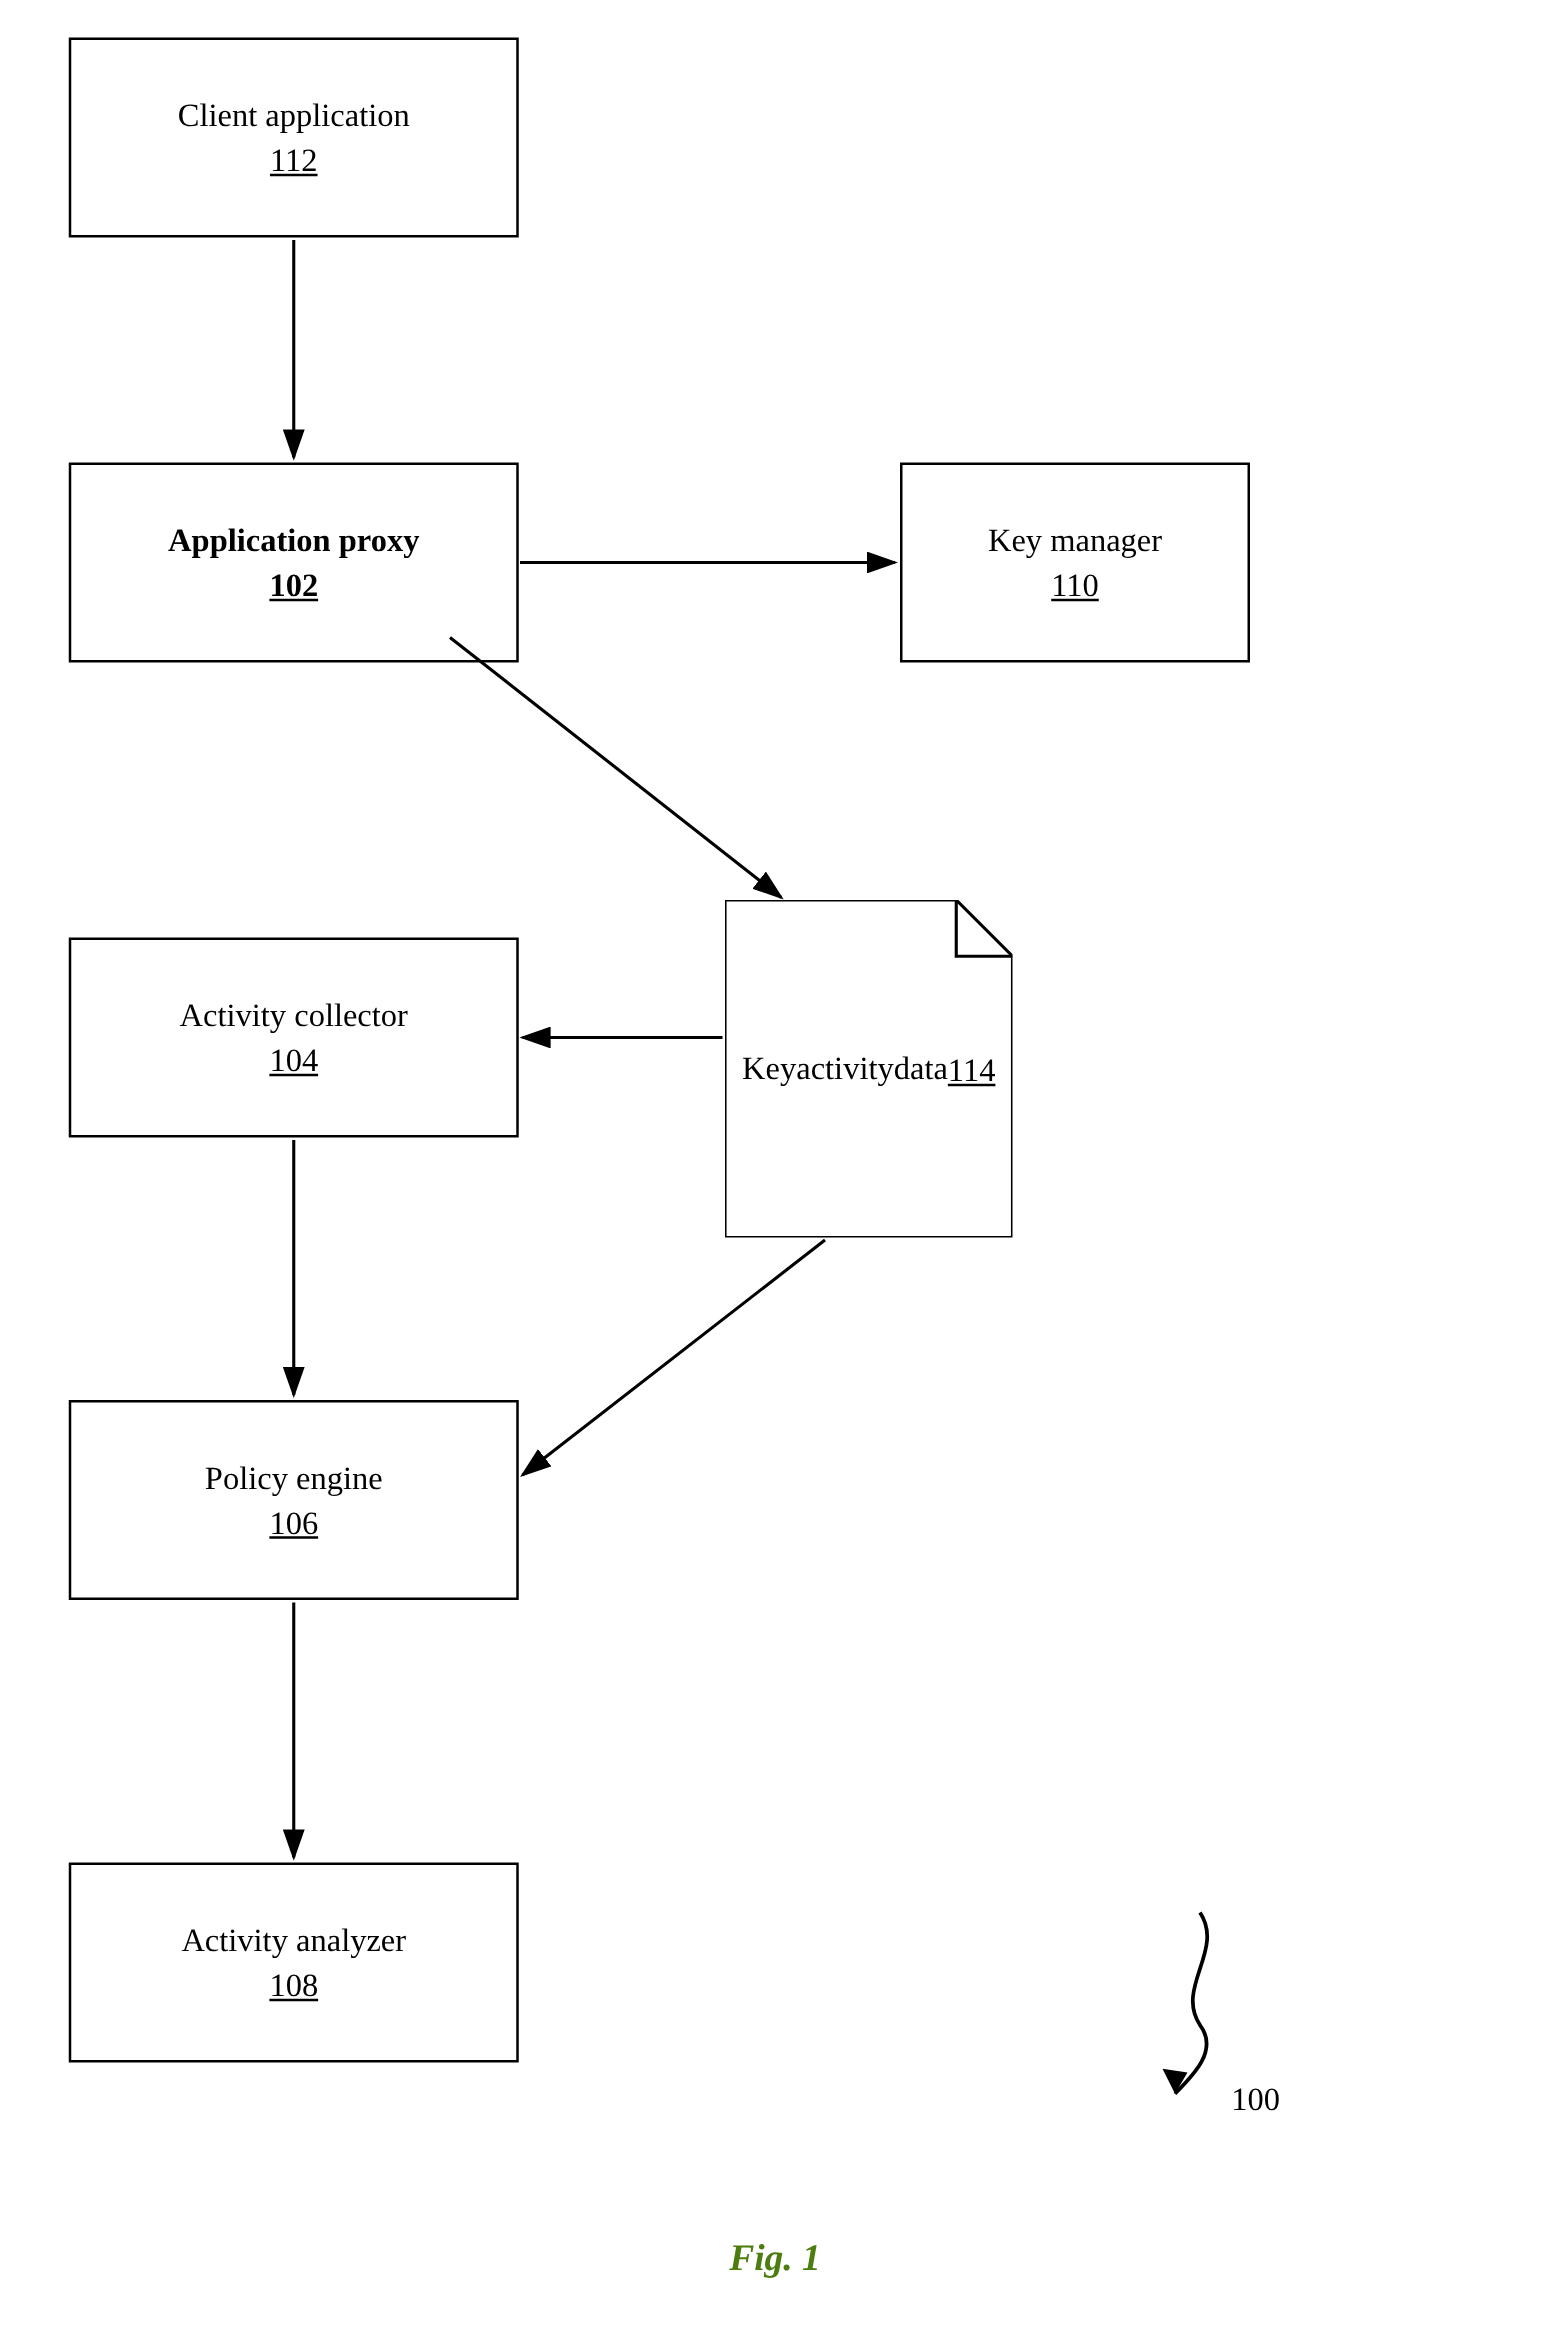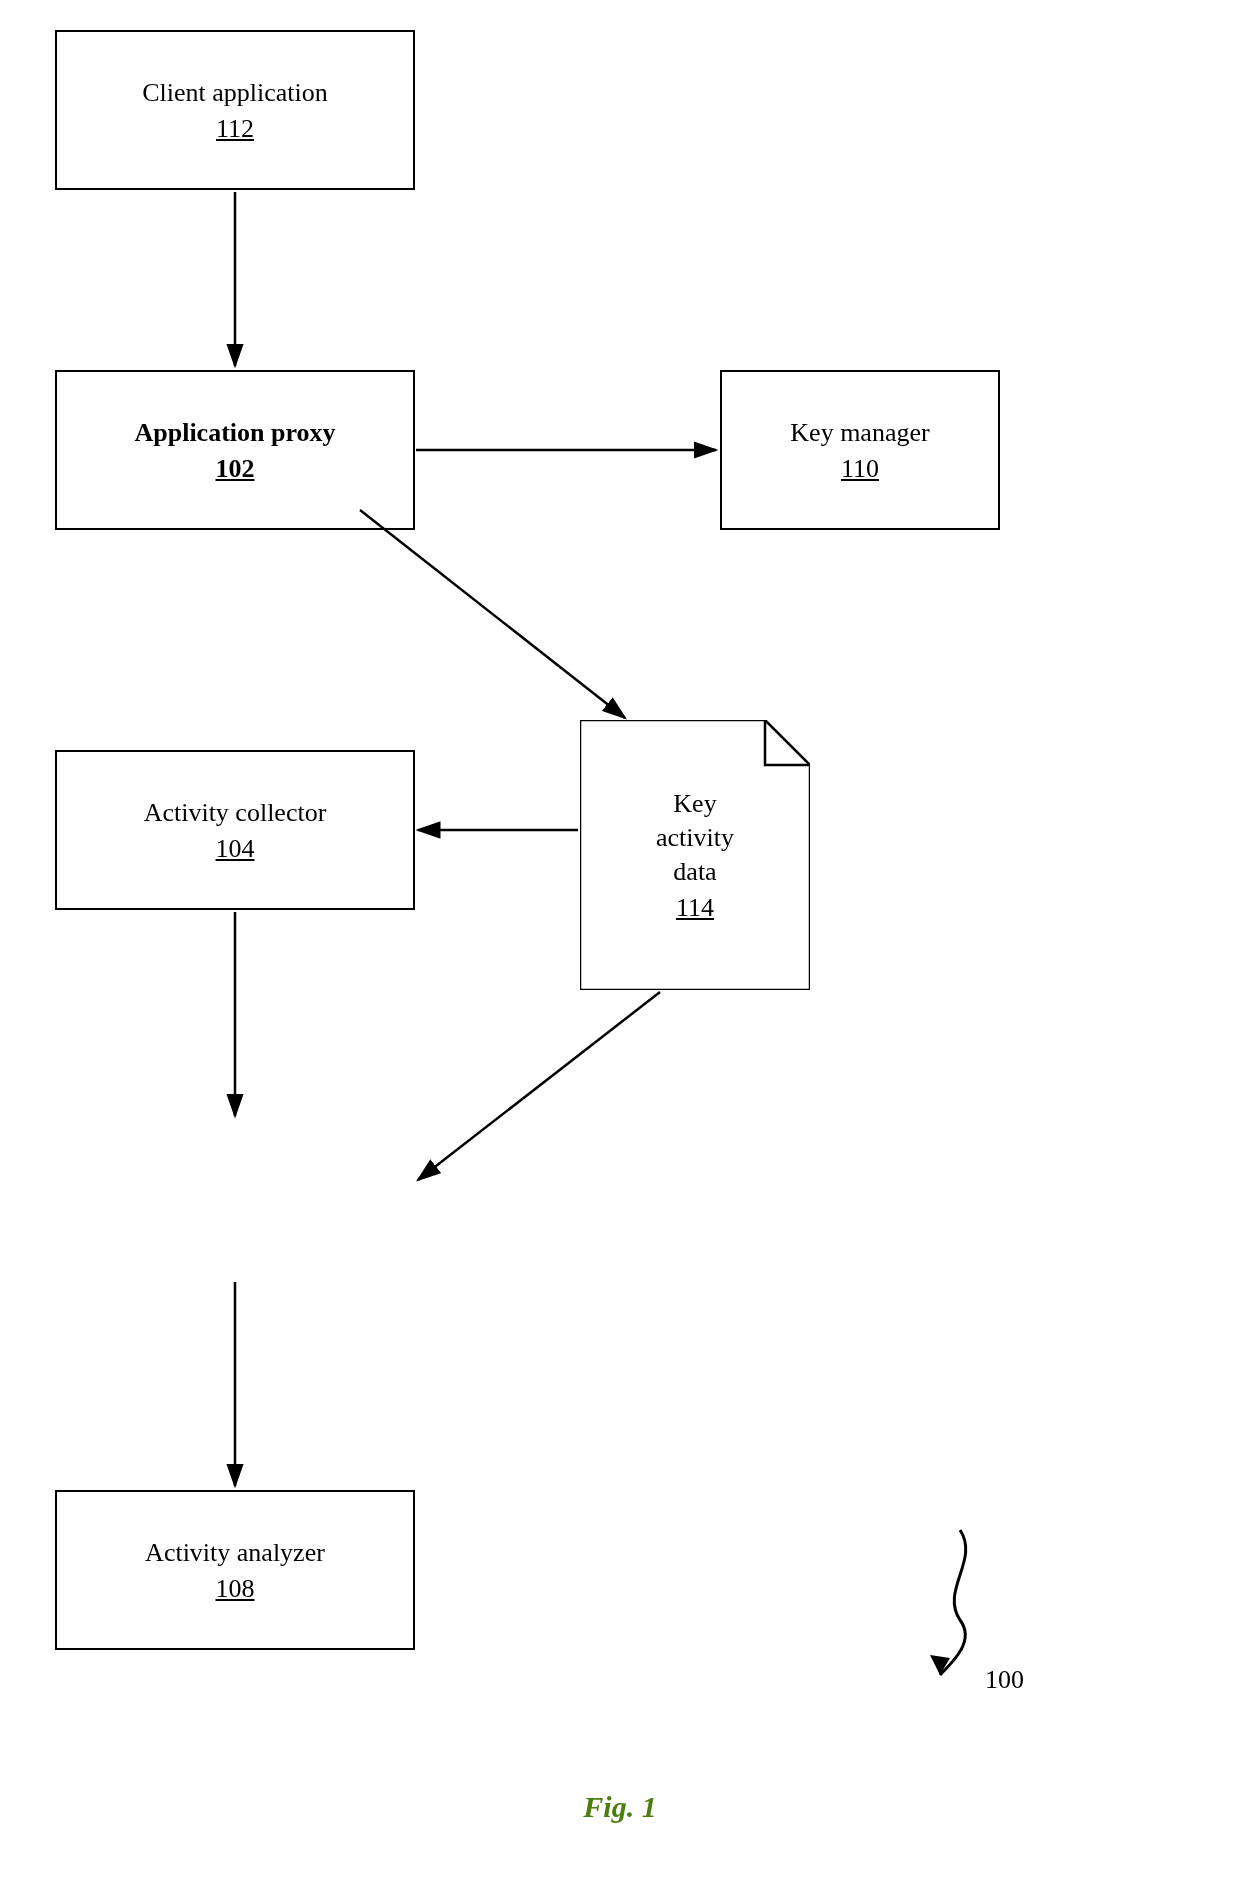--- a/index.html
+++ b/index.html
@@ -58,21 +58,20 @@
       position: absolute;
       background: #fff;
     }
     .doc-shape svg {
       position: absolute;
       top: 0; left: 0;
     }
     .doc-text {
       position: absolute;
       display: flex;
-      flex-direction: column;
       align-items: center;
       justify-content: center;
       text-align: center;
       width: 100%;
       height: 100%;
     }
   </style>
 </head>
 <body>
 
@@ -91,20 +90,24 @@
   <div class="box" style="left:720px; top:370px; width:280px; height:160px;text-align:center;">
     <span class="box-title">Key manager</span>
     <span class="box-id">110</span>
   </div>
 
   <div class="box" style="left:55px; top:750px; width:360px; height:160px;">
     <span class="box-title">Activity collector</span>
     <span class="box-id">104</span>
   </div>
 
+  <div class="box" style="left:55px; top:1120px; width:360px; height:160px;">
+    <span class="box-title">Policy engine</span>
+    <span class="box-id">106</span>
+  </div>
 
   <div class="box" style="left:55px; top:1490px; width:360px; height:160px;">
     <span class="box-title">Activity analyzer</span>
     <span class="box-id">108</span>
   </div>
 
   <div class="doc-shape" style="left:580px; top:720px; width:230px; height:270px;">
     <svg width="230" height="270" viewBox="0 0 230 270">
 
       <path d="M 0,0 L 185,0 L 230,45 L 230,270 L 0,270 Z" fill="white" stroke="black" stroke-width="2.5"></path>

